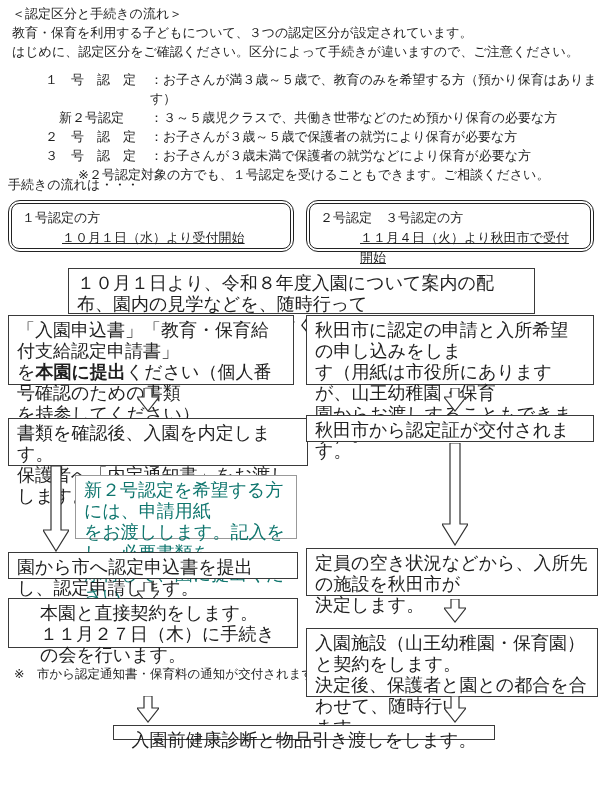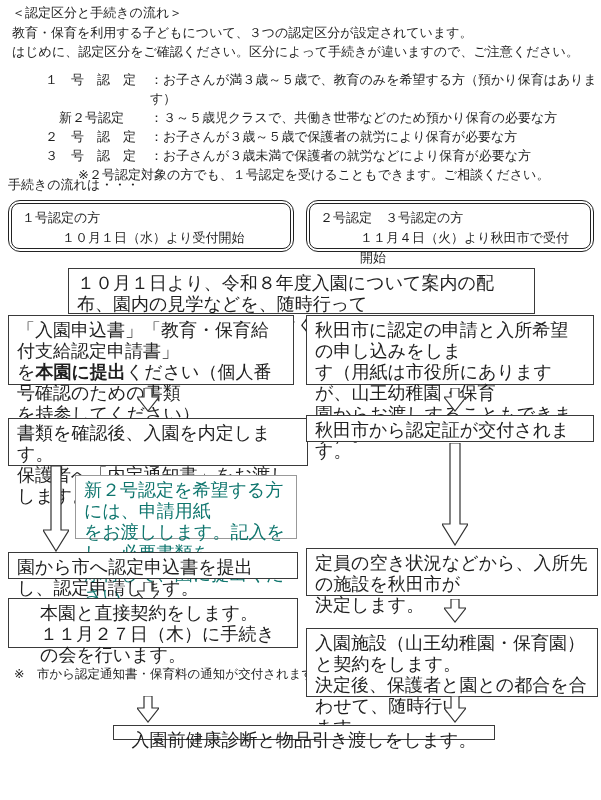--- a/index.html
+++ b/index.html
@@ -6,33 +6,33 @@
   .page{
     position:relative;
     width:601px;height:800px;
     background:#ffffff;
     color:#1f1f1f;
     font-family:"DejaVu Sans","Liberation Sans",sans-serif;
     font-size:13px;
     overflow:hidden;
   }
   .header{position:absolute;top:4px;left:12px;right:4px;line-height:19px;}
-  .title{margin:0 0 0 0;font-family:Liberation Mono, monospace;}
+  .title{margin:0 0 0 0;}
   .intro{margin:0;}
   .cats{position:absolute;top:70px;left:0;right:0;line-height:19px;}
   .cat-row{display:flex;padding-left:45px;}
   .cat-row.indent{padding-left:59px;}
   .cat-label{width:105px;flex:0 0 auto;}
   .cat-row.indent .cat-label{width:91px;}
   .cat-note{padding-left:78px;margin-top:0;}
   .flow-intro{position:absolute;top:176px;left:8px;}
   .flow{position:absolute;top:196px;left:0;width:601px;height:604px;}
   .hdr-outer{position:absolute;border:1.5px solid #222;border-radius:12px;padding:2px;box-sizing:border-box;background:#fff;}
   .hdr-inner{border:1.2px solid #222;border-radius:8px;height:100%;box-sizing:border-box;padding:4px 10px;line-height:20px;}
-  .hdr-line2{padding-left:40px;}
+  .hdr-line2{padding-left:40px;text-decoration:underline;}
   .box{position:absolute;border:1.2px solid #3a3a3a;background:#fff;font-size:18px;line-height:21px;padding:3px 8px;box-sizing:border-box;}
   .box.thick{border-width:1.6px;}
   .box.gray{border:1px solid #999;color:#0f766e;}
   .arrow{position:absolute;}
   .note-line{position:absolute;font-size:12.5px;}
   .final-box{text-align:center;}
   b{font-weight:bold;}
 </style>
 </head>
 <body>

